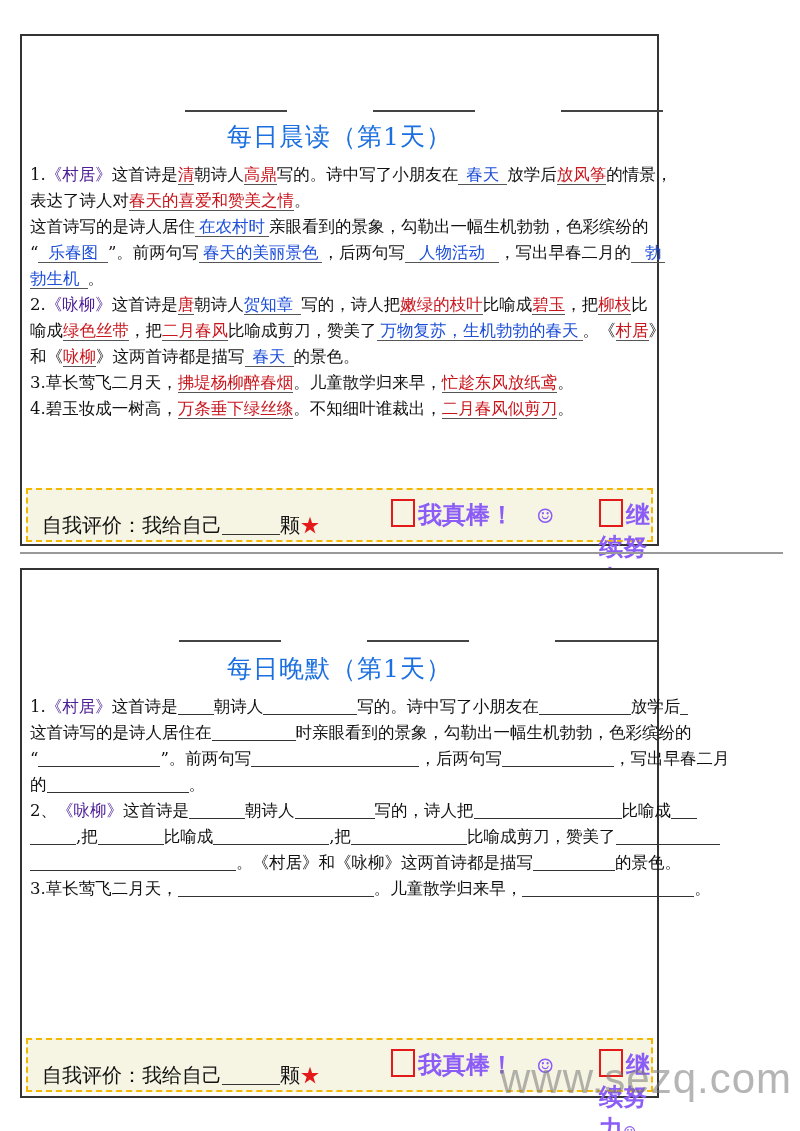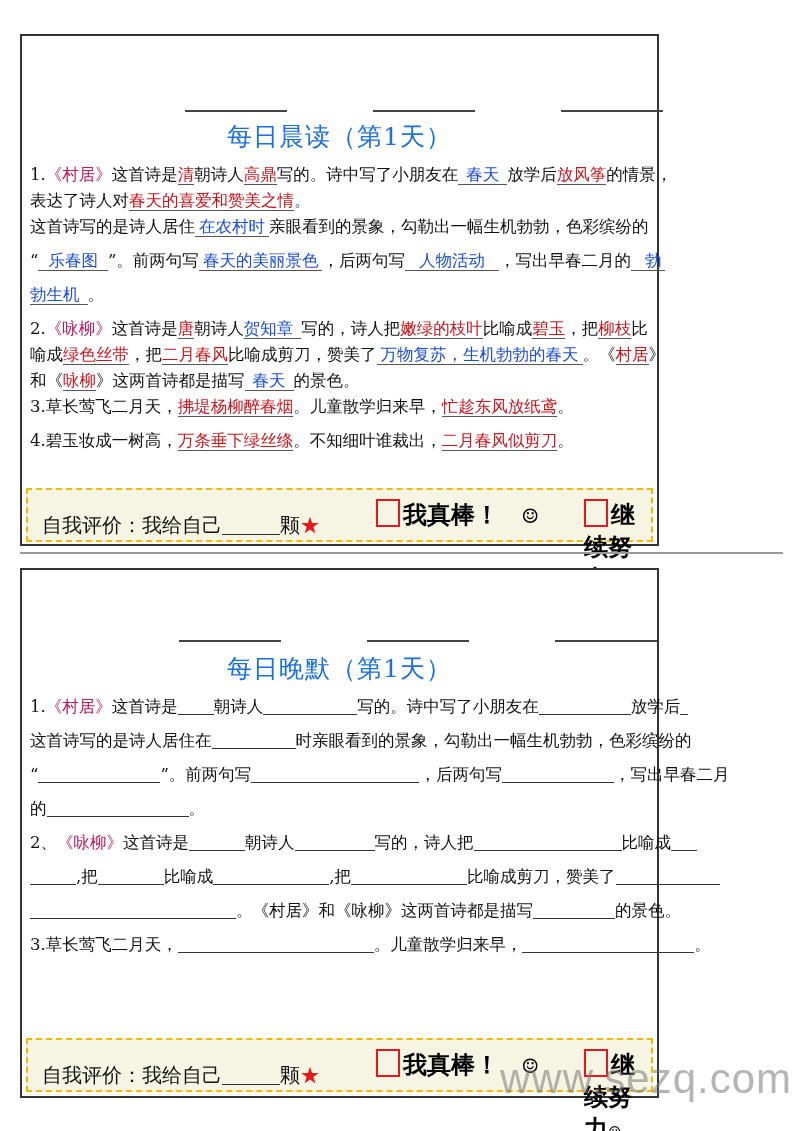--- a/index.html
+++ b/index.html
@@ -11,31 +11,31 @@
   .blanks{position:absolute;top:74px;left:0;width:100%;height:2px;}
   #card2 .blanks{top:70px;}
   .blanks span{position:absolute;height:2px;background:#444;width:102px;}
   .title{position:absolute;left:0;width:100%;text-align:center;font-family:"DejaVu Serif",serif;color:#1b6fe0;font-size:25px;letter-spacing:1px;}
   #card1 .title{top:84px;}
   #card2 .title{top:82px;}
   .body{position:absolute;left:8px;right:8px;font-family:"DejaVu Serif","Liberation Serif",serif;font-size:16.5px;}
   #card1 .body{top:126px;}
   #card2 .body{top:124px;}
   .line{height:26px;line-height:26px;white-space:nowrap;}
-  .gap{margin-top:8px;}
+  .gap{margin-top:0;}
   .ans{color:#1d4ed8;border-bottom:1.5px solid #555;padding:0 4px;}
   .ans0{color:#c8161d;border-bottom:1.5px solid #555;}
-  .poem{color:#be185d;text-align:center;}
+  .poem{color:#4c1d95;text-align:center;}
   .blank{display:inline-block;border-bottom:1.5px solid #333;height:18px;vertical-align:-3px;}
   .eval{position:absolute;left:4px;right:4px;height:54px;border:2px dashed #f5b800;background:#f6f4e3;box-sizing:border-box;font-family:"DejaVu Serif",serif;}
   #card1 .eval{top:452px;}
   #card2 .eval{top:468px;}
   .eval .lbl{position:absolute;left:14px;top:22px;font-size:20px;color:#111;}
   .eval .star{color:#e41a1a;}
-  .eval .chk{position:absolute;top:9px;font-size:24px;color:#000000;font-weight:bold;}
+  .eval .chk{position:absolute;top:9px;font-size:24px;color:#8b5cf6;font-weight:bold;margin-left:15px;}
   .eval .face{font-weight:normal;font-size:20px;}
   .box{display:inline-block;width:20px;height:24px;border:2px solid #e41a1a;vertical-align:-4px;margin-right:3px;}
   .wm{position:absolute;left:500px;top:1055px;font-family:"Liberation Sans",sans-serif;font-size:42px;color:rgba(120,120,120,0.55);letter-spacing:1px;}
 </style>
 </head>
 <body>
 
 <div class="card" id="card1">
   <div class="blanks">
     <span style="left:163px"></span>

